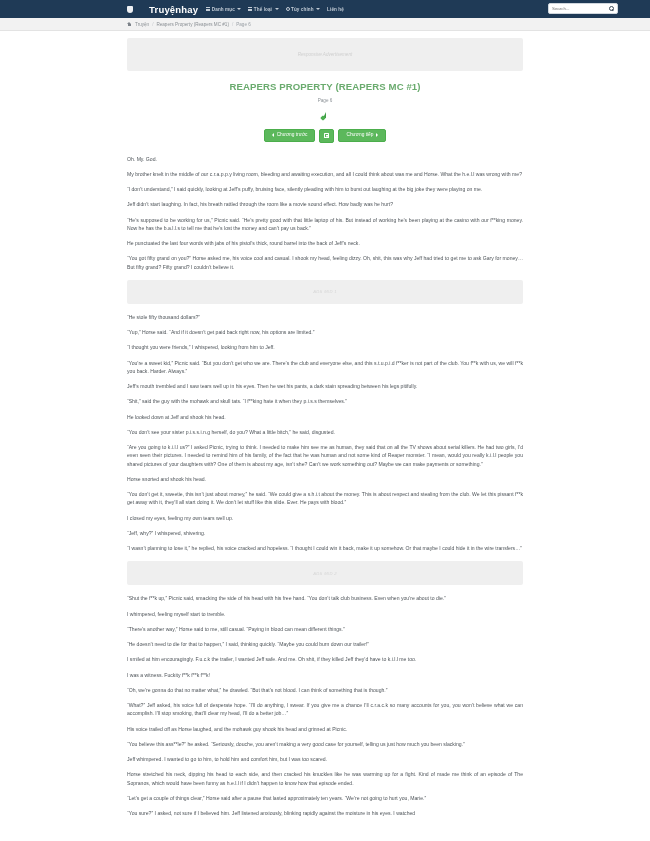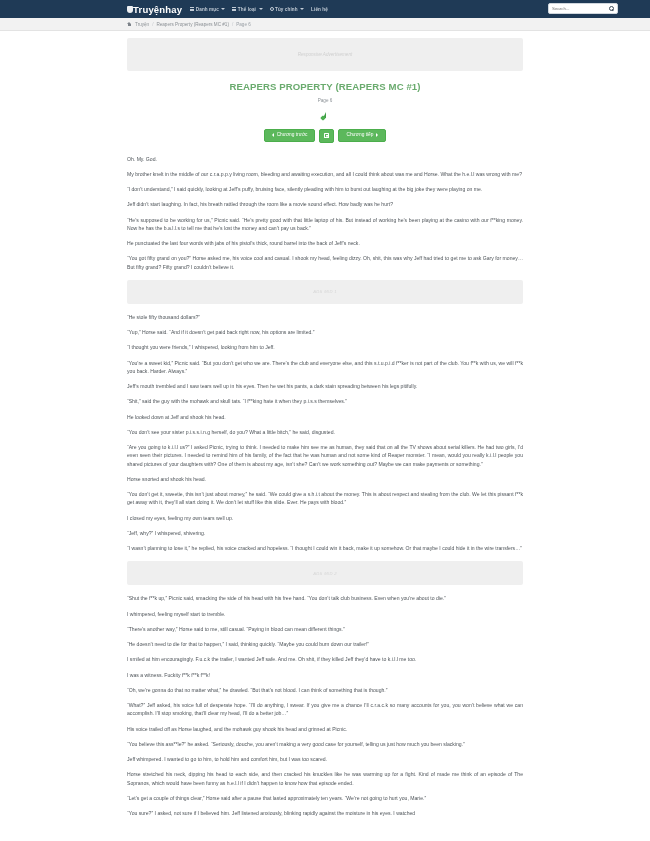--- a/index.html
+++ b/index.html
@@ -27,21 +27,21 @@
     height: 100%;
     position: relative;
   }
   .brand {
     color: #ffffff;
     font-size: 9.5px;
     font-weight: bold;
     letter-spacing: 0.2px;
     display: flex;
     align-items: center;
-    gap: 0;
+    gap: 16px;
     margin-right: 8px;
     text-decoration: none;
     white-space: nowrap;
   }
   .brand-shield {
     display: inline-block;
     width: 6px; height: 7px;
     background: #ffffff;
     border-radius: 1px 1px 3px 3px;
     opacity: .92;

